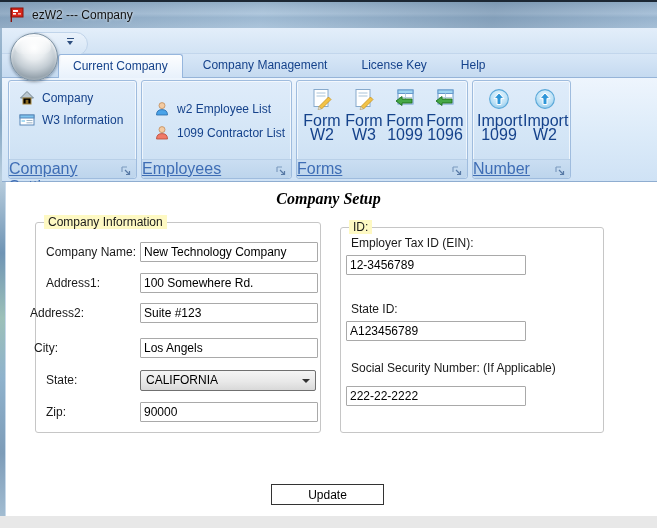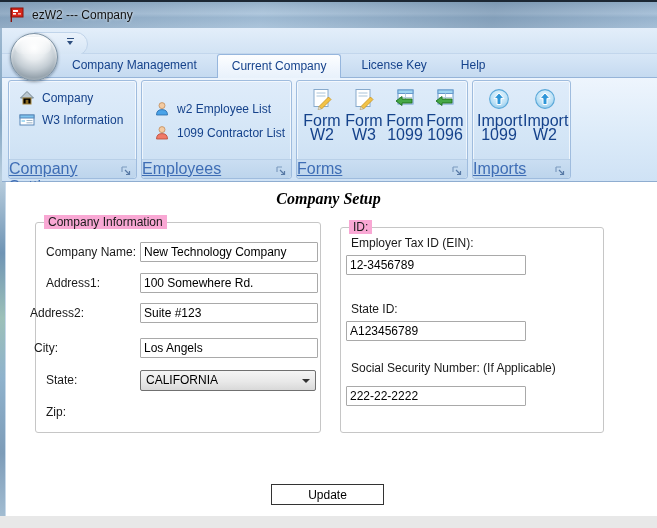--- a/index.html
+++ b/index.html
@@ -95,21 +95,21 @@
   }
   .rbig .ric{display:block; margin:2px auto 4px auto; width:22px; height:22px;}
   
   .content{position:absolute; left:6px; top:182px; width:651px; height:346px; background:#ffffff;}
   .page-title{
     position:absolute; left:0; top:8px; width:645px; text-align:center;
     font-family:"Liberation Serif", serif; font-weight:bold; font-size:16px; color:#000;font-style:italic;
   }
   .gbox{position:absolute; border:1px solid #c6c6c6; border-radius:3px; box-sizing:border-box;}
   .gbox-legend{
-    position:absolute; top:-8px; left:8px; background:#f9a8d4; padding:0 4px;
+    position:absolute; top:-8px; left:8px; background:#fef9c3; padding:0 4px;
     font-size:12px; color:#1a1a1a; white-space:nowrap;
   }
   .flabel{position:absolute; font-size:12px; color:#1a1a1a; white-space:nowrap;}
   .tinput{
     position:absolute; height:18px; box-sizing:content-box;
     border:1px solid #a9a9a9; border-radius:1px; background:#fff;
     font-family:"Liberation Sans", sans-serif; font-size:12px; color:#000; padding:0 3px;
   }
   .combobox{
     position:absolute; height:21px; box-sizing:border-box;
@@ -155,22 +155,22 @@
   <div class="qat-tail"></div>
   <div class="orb">
     <div class="orb-shine"></div>
   </div>
   <span class="qat-arrow">
     <span class="bar"></span>
       <span class="tri"></span>
   </span>
 
   <div class="tab-row">
+    <div class="tab active">Current Company</div>
     <div class="tab">Company Management</div>
-    <div class="tab active">Current Company</div>
     <div class="tab">License Key</div>
     <div class="tab">Help</div>
   </div>
 
   <div class="ribbon-band">
 
     <div class="rgroup" style="left:6px; width:129px;">
       <div class="ritem" style="left:10px; top:9px;">
         <svg width="16" height="16" viewBox="0 0 16 16">
           <polygon points="1.5,8 8,1.5 14.5,8" fill="#b9c6cf" stroke="#73848f" stroke-width="1"></polygon>
@@ -317,21 +317,21 @@
                 <stop offset="60%" stop-color="#bfe2f6"></stop>
                 <stop offset="100%" stop-color="#8ec8ea"></stop>
             </radialGradient>
           </defs>
           <polygon points="10,4.5 14.5,9.5 11.8,9.5 11.8,15 8.2,15 8.2,9.5 5.5,9.5" fill="#2e96d8" stroke="#ffffff" stroke-width="0.9"></polygon>
         </svg>
         <span>Import</span><br>
         <span>W2</span>
       </div>
       <div class="rgroup-caption">
-        <span>Imports</span>
+        <span>Number</span>
         <span class="launcher">
           <svg width="11" height="11" viewBox="0 0 11 11">
             <path d="M1,1 h5 M1,1 v5" stroke="#7d9cc0" stroke-width="1.2" fill="none"></path>
             <path d="M4,4 l4,4 M8.5,5 v3.5 h-3.5" stroke="#587aa6" stroke-width="1.2" fill="none"></path>
           </svg>
         </span>
       </div>
     </div>
   </div>
 
@@ -350,20 +350,21 @@
     <span class="flabel" style="left:28px; top:159px;">City:</span>
     <input class="tinput" style="left: 134px; top: 156px; width: 170px;" type="text" value="Los Angels">
     <span class="flabel" style="left:40px; top:191px;">State:</span>
     <div class="combobox" style="left:134px; top:188px; width:176px;">
       <span>CALIFORNIA</span>
       <span class="combo-arrow">
           <span class="tri"></span>
         </span>
     </div>
     <span class="flabel" style="left:40px; top:223px;">Zip:</span>
+    <input class="tinput" style="left: 134px; top: 220px; width: 170px;" type="text" value="90000">
 
     <div class="gbox" style="left:334px; top:45px; width:264px; height:206px;">
       <span class="gbox-legend">ID:</span>
     </div>
     <span class="flabel" style="left:345px; top:54px;">Employer Tax ID (EIN):</span>
     <input class="tinput" style="left: 340px; top: 73px; width: 172px;" type="text" value="12-3456789">
     <span class="flabel" style="left:345px; top:120px;">State ID:</span>
     <input class="tinput" style="left: 340px; top: 139px; width: 172px;" type="text" value="A123456789">
     <span class="flabel" style="left:345px; top:179px;">Social Security Number: (If Applicable)</span>
     <input class="tinput" style="left: 340px; top: 204px; width: 172px;" type="text" value="222-22-2222">

